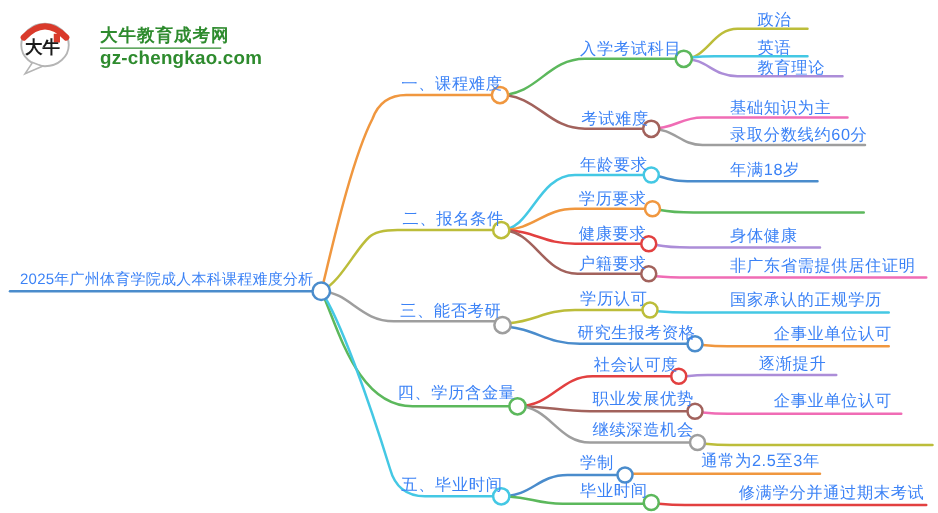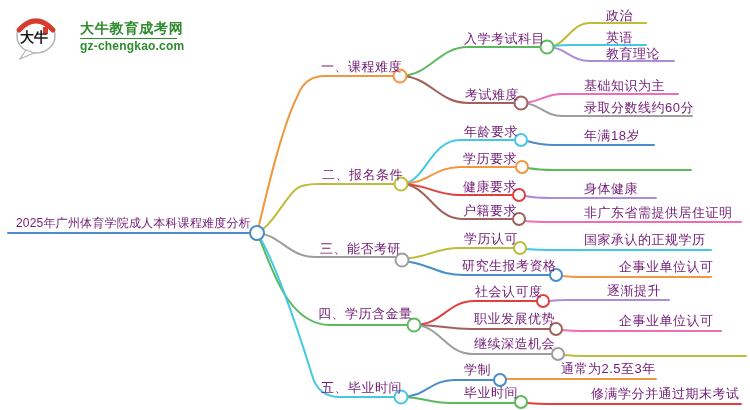--- a/index.html
+++ b/index.html
@@ -2,32 +2,32 @@
 <html><head>
 <meta charset="utf-8">
 <style>
   html,body{margin:0;padding:0;background:#ffffff;}
   .stage{
     position:relative;width:750px;height:410px;overflow:hidden;background:#ffffff;
     font-family:"Liberation Sans","DejaVu Sans",sans-serif;
   }
   .graph{position:absolute;left:0;top:0;}
   .lbl{
-    position:absolute;font-size:13px;line-height:15px;color:#701a75;
+    position:absolute;font-size:13px;line-height:15px;color:#3b82f6;
     white-space:nowrap;letter-spacing:0.5px;
   }
   .lbl.big{font-size:12px;line-height:16px;letter-spacing:0.2px;}
   
   .logo{position:absolute;left:13px;top:11px;display:flex;align-items:center;gap:21px;cursor:pointer;}
   .logo-badge{position:relative;width:46px;height:50px;}
   .logo-badge svg{position:absolute;left:0;top:0;}
   .logo-texts{display:flex;flex-direction:column;}
   .logo-title{font-size:14px;font-weight:bold;color:#2e8b2e;letter-spacing:0.8px;line-height:17px;}
   .logo-rule{width:97px;height:0;border-top:1.5px solid #2e8b2e;margin:1px 0 1px 0;}
-  .logo-url{font-size:12px;font-weight:bold;color:#2e8b2e;letter-spacing:0.2px;line-height:13px;}
+  .logo-url{font-size:15px;font-weight:bold;color:#2e8b2e;letter-spacing:0.2px;line-height:13px;}
 </style>
 </head>
 <body>
 
 <div class="stage">
 
   <svg class="graph" width="750" height="410" viewBox="0 0 750 410">
     <g fill="none" stroke-width="2" stroke-linecap="round">
 
       <path d="M8,233 H250" stroke="#4a8ccc"></path>

